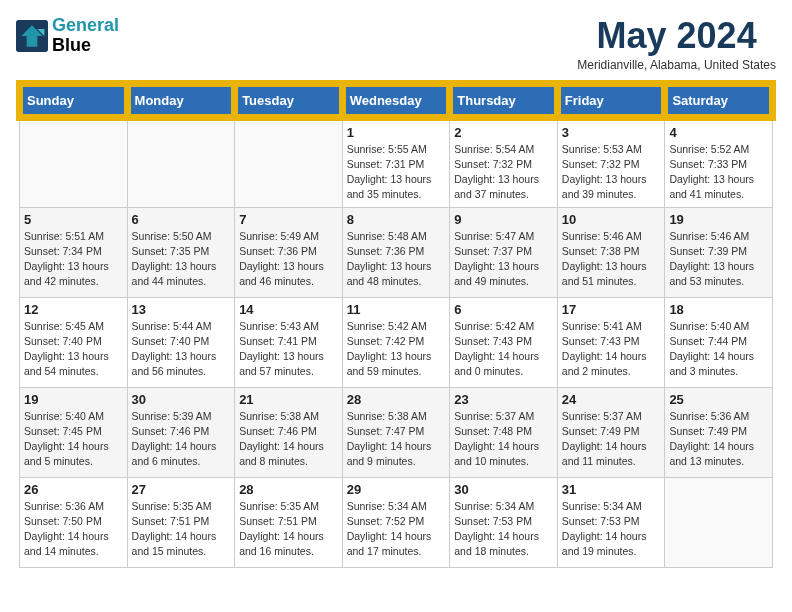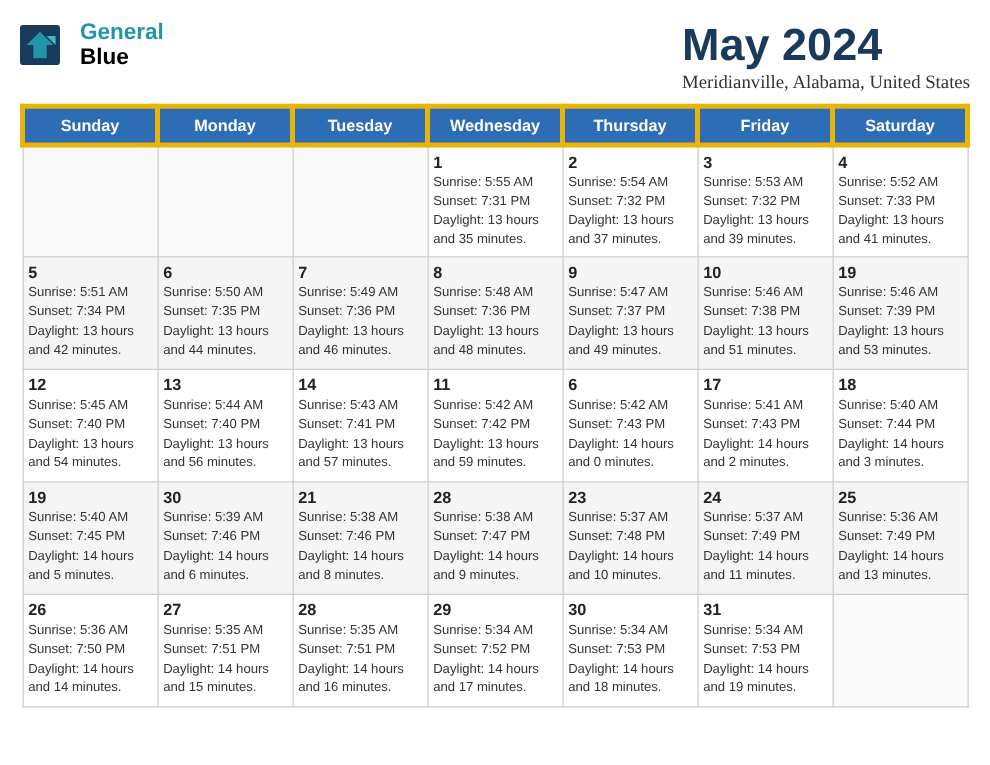--- a/index.html
+++ b/index.html
@@ -22,54 +22,52 @@
       gap: 4px;
     }
     .logo-text {
       font-size: 18px;
       font-weight: bold;
       color: #1a3a5c;
       line-height: 1.1;
     }
     .logo-text span {
       color: #2196a8;
-      margin-left: 12px;
     }
     .logo-icon {
       width: 32px;
       height: 32px;
     }
     .title-block {
-      text-align: left;
+      text-align: center;
     }
     .month-title {
       font-size: 36px;
       font-weight: bold;
       color: #1a3a5c;
       line-height: 1.1;
     }
     .location {
-      font-size: 15px;
+      font-size: 12px;
       color: #333;
       margin-top: 2px;
-      font-family: Liberation Serif, serif;
     }
     table {
       width: 100%;
       border-collapse: collapse;
       table-layout: fixed;
     }
     thead tr th {
       background-color: #2d6db5;
       color: #fff;
       font-size: 13px;
       font-weight: bold;
       padding: 6px 4px;
-      text-align: center;
-      border: 4px solid #eab308;
+      text-align: left;
+      border: 7px solid #eab308;
     }
     tbody tr td {
       border: 1px solid #ccc;
       vertical-align: top;
       padding: 4px 4px;
       font-size: 10.5px;
       color: #222;
       height: 90px;
       background: #fff;
     }

